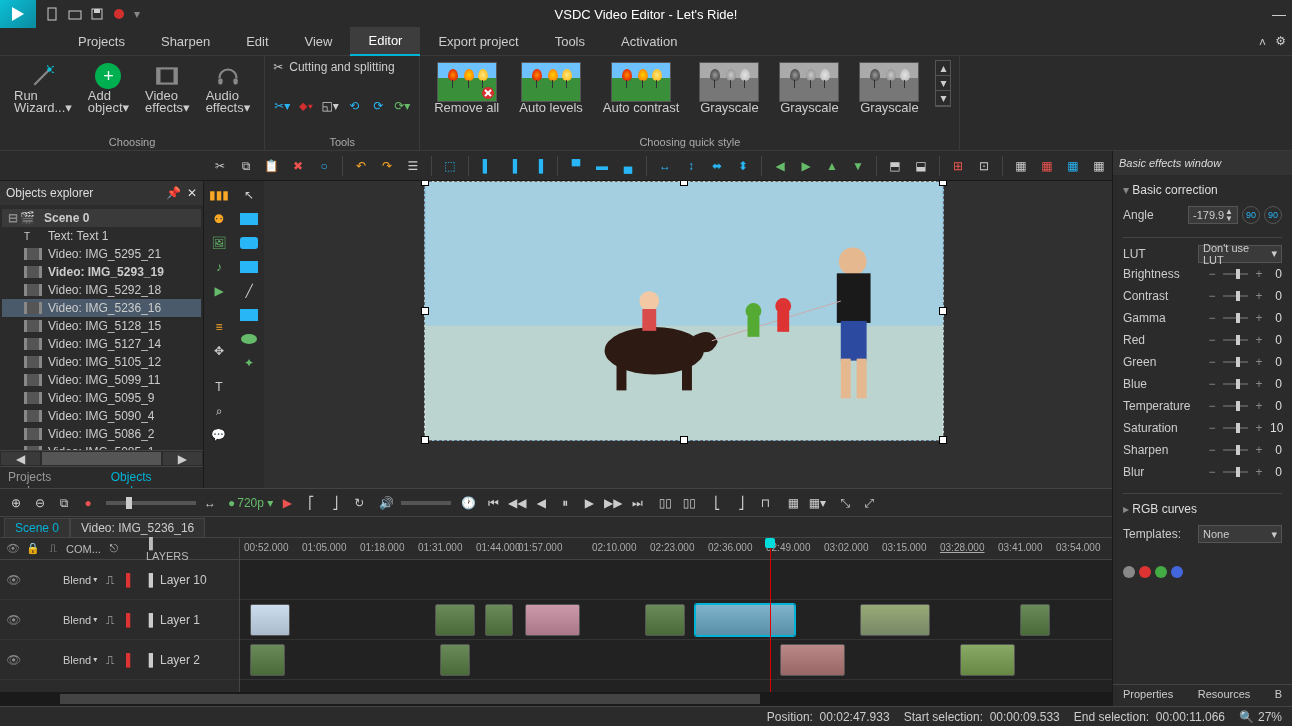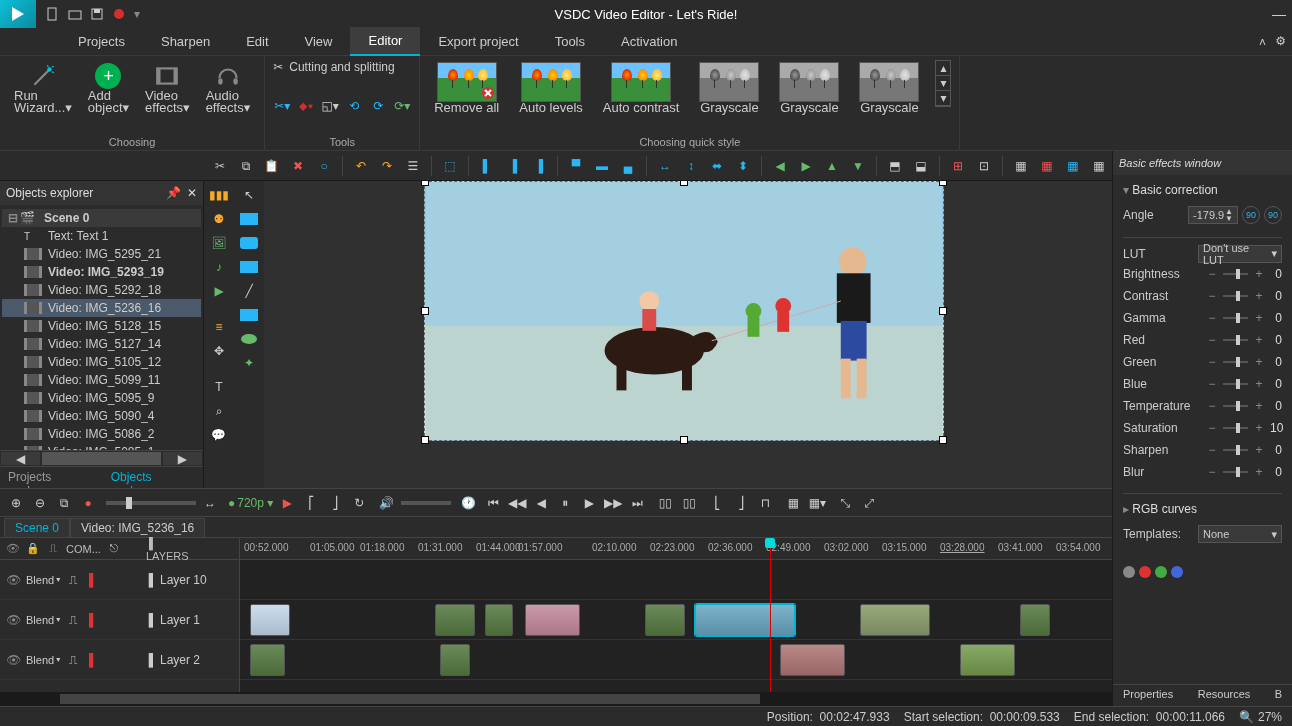--- a/index.html
+++ b/index.html
@@ -116,21 +116,21 @@
 .tl-tabs .tt.active { color:#00b4d8;}
 .tl-body { flex:1; display:flex;}
 .tl-left { width:240px; background:#2b2b2b; border-right:1px solid #444;}
 .tl-header-row { height:22px; display:flex; align-items:center; border-bottom:1px solid #444; font-size:11px; color:#bbb;}
 .tl-header-row .col1 { width:140px; padding-left:6px; display:flex; align-items:center; gap:6px;}
 .tl-header-row .col2 { flex:1; padding-left:6px;}
 .tl-layer-row { height:40px; display:flex; border-bottom:1px solid #333;}
 .tl-layer-row .col1 { width:140px; display:flex; align-items:center; gap:6px; padding-left:6px;}
 .tl-layer-row .col2 { flex:1; display:flex; align-items:center; padding-left:6px; color:#ccc;}
 .eye { width:14px; cursor:pointer; color:#888;}
-.blend-sel { font-size:11px; color:#ccc; cursor:pointer; display:flex; align-items:center; gap:2px;}
+.blend-sel { font-size:11px; color:#ccc; cursor:pointer; display:flex; align-items:center; gap:2px;margin-left:37px;}
 .mini-btn { width:14px; height:14px; cursor:pointer; display:flex; align-items:center; justify-content:center;}
 .tl-tracks { flex:1; position:relative; background:#222; overflow:hidden;}
 .ruler { height:22px; background:#2b2b2b; border-bottom:1px solid #444; position:relative; font-size:10px; color:#aaa;}
 .ruler .tick { position:absolute; top:4px; }
 .track { height:40px; border-bottom:1px solid #333; position:relative;}
 .clip { position:absolute; top:4px; height:32px; background:linear-gradient(#6a8a5a,#4a6a3a); border:1px solid #555; border-radius:2px;}
 .clip.sel { border:1px solid #00b4d8; box-shadow:0 0 0 1px #00b4d8;}
 .playhead { position:absolute; top:0; bottom:0; width:1px; background:#d00; z-index:5;}
 .playhead::before { content:""; position:absolute; top:0; left:-5px; width:10px; height:10px; background:#0dd; border-radius:2px;}
 .tl-bottom-scroll { height:14px; background:#1a1a1a; display:flex; align-items:center; position:relative;}
@@ -761,21 +761,21 @@
               <span class="mini-btn">⎍</span>
               <span class="mini-btn" style="color:#d33">▌</span>
             </div>
             <div class="col2"><span class="mini-btn">▌</span> Layer 2</div>
           </div>
         </div>
     </div>
     <div class="tl-tracks">
       <div class="ruler" id="ruler">
           <span class="tick" style="left: 4px;">00:52.000</span>
-          <span class="tick" style="left: 70px;">01:05.000</span>
+          <span class="tick" style="left: 62px;">01:05.000</span>
           <span class="tick" style="left: 120px;">01:18.000</span>
           <span class="tick" style="left: 178px;">01:31.000</span>
           <span class="tick" style="left: 236px;">01:44.000</span>
           <span class="tick" style="left: 278px;">01:57.000</span>
           <span class="tick" style="left: 352px;">02:10.000</span>
           <span class="tick" style="left: 410px;">02:23.000</span>
           <span class="tick" style="left: 468px;">02:36.000</span>
           <span class="tick" style="left: 526px;">02:49.000</span>
           <span class="tick" style="left: 584px;">03:02.000</span>
           <span class="tick" style="left: 642px;">03:15.000</span>

